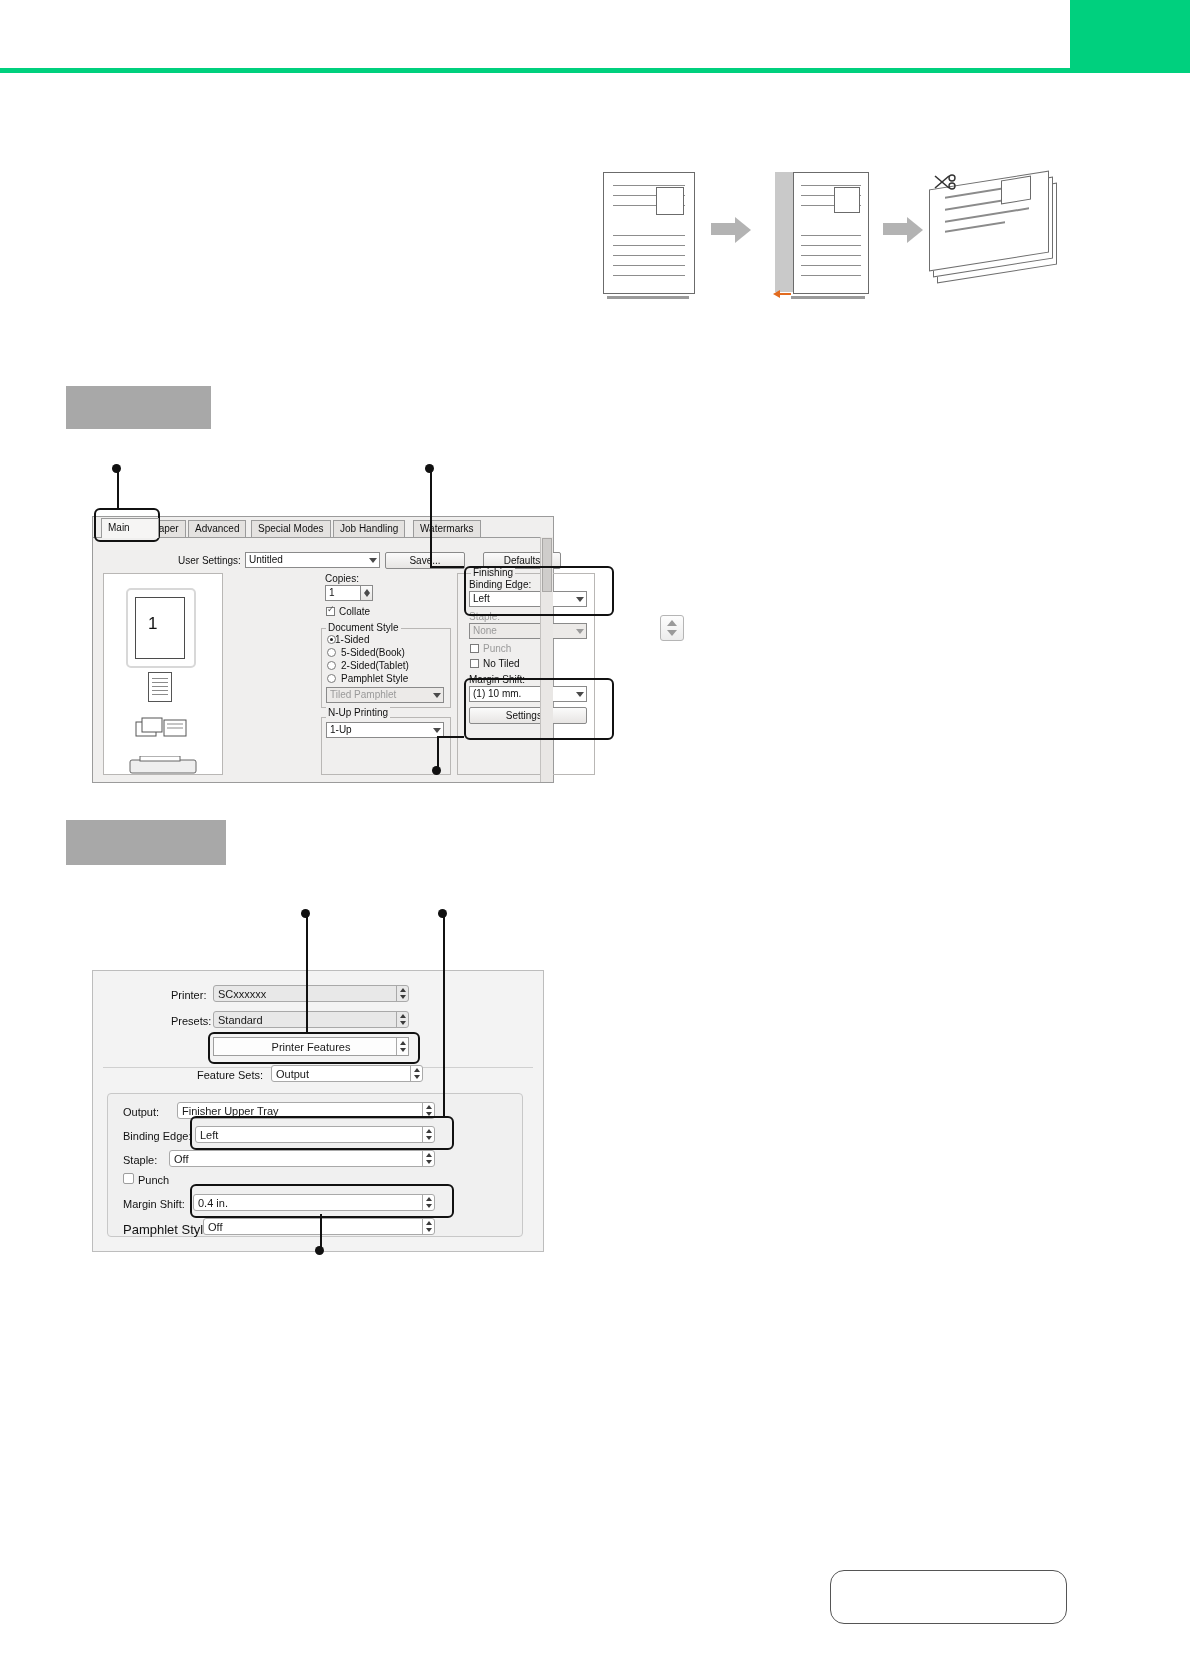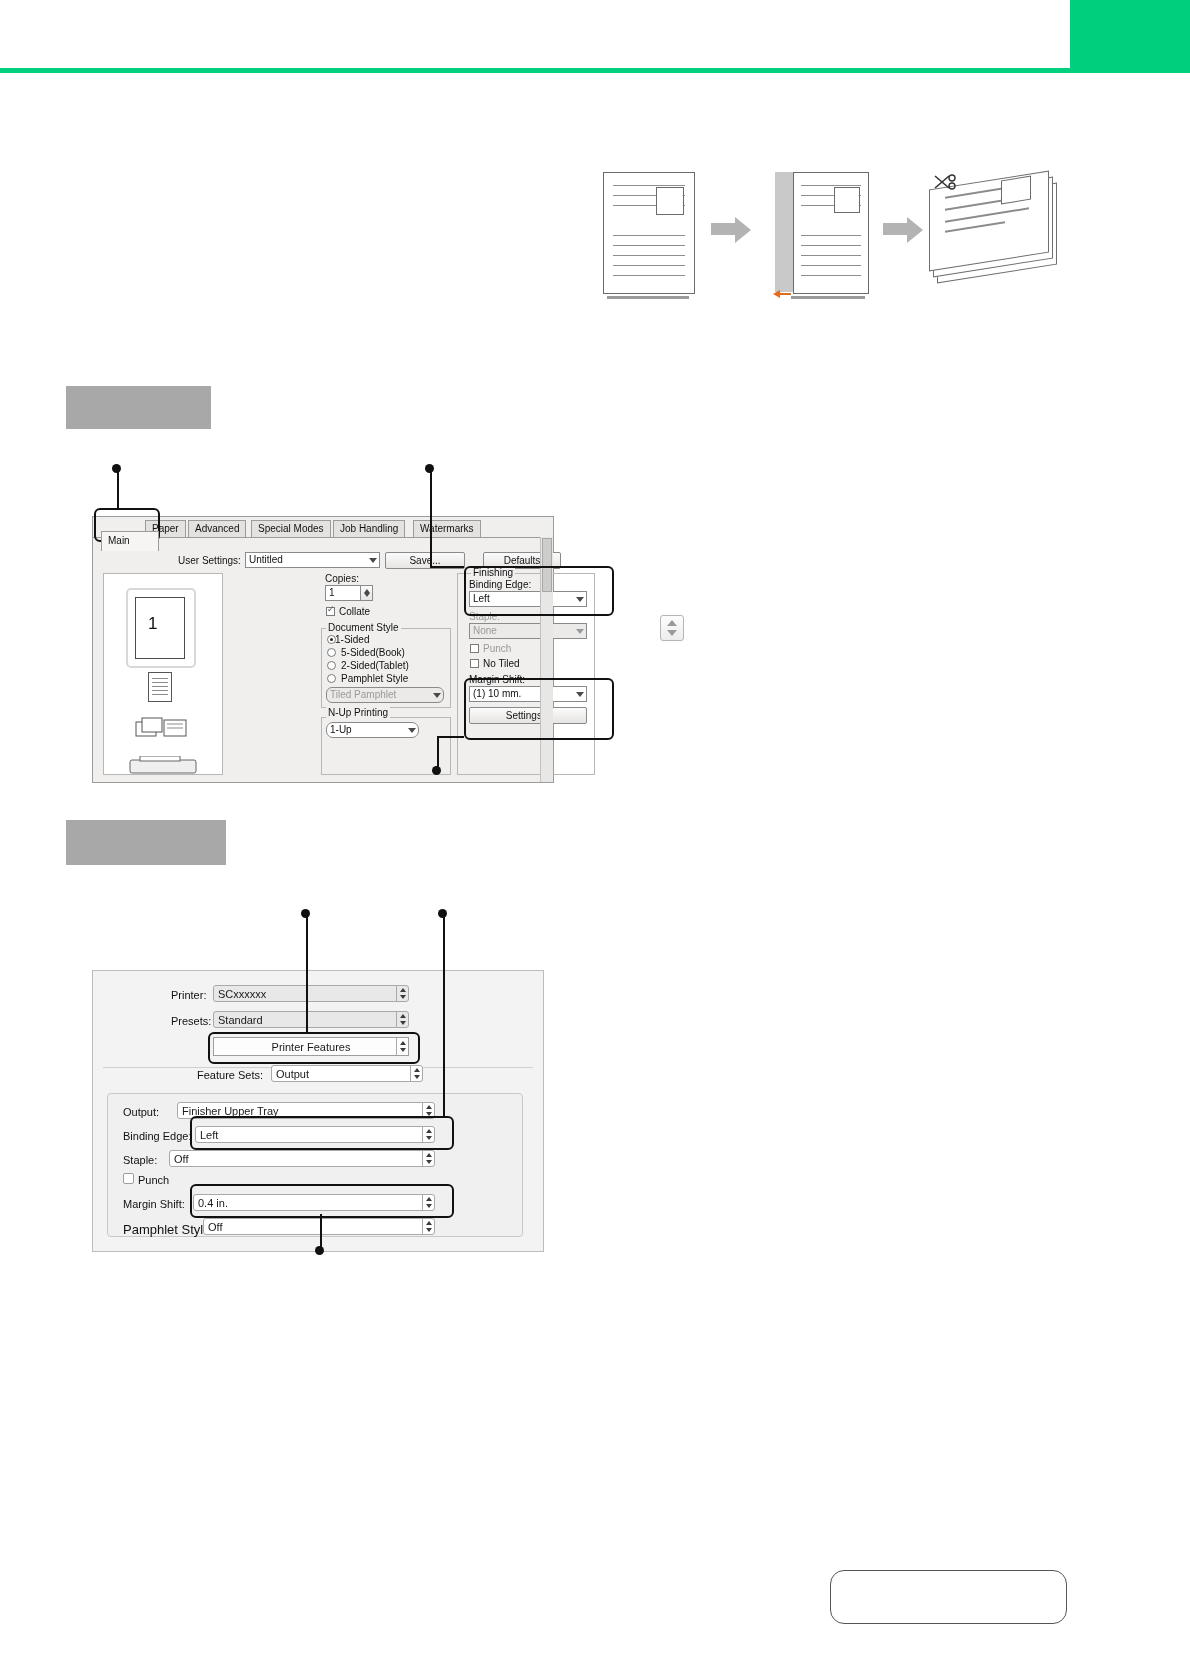--- a/index.html
+++ b/index.html
@@ -146,21 +146,21 @@
     line-height: 16px;
     padding: 0 6px;
     background: #e4e2e0;
     border: 1px solid #9b9b9b;
     border-bottom: none;
     font-size: 10px;
     white-space: nowrap;
   }
   .win-tab.active {
     background: #f6f5f4;
-    top: 14px;
+    top: 1px;
     height: 19px;
     line-height: 18px;
     z-index: 3;
   }
   .usersettings-row {
     position: absolute;
     left: 0;
     top: 26px;
     width: 100%;
     height: 22px;
@@ -607,28 +607,28 @@
   <div class="lbl" style="left:233px; top:105px; background:#f0efee; padding:0 2px;">Document Style</div>
 
   <div class="radio on" style="left:234px; top:118px;"></div>
   <div class="lbl" style="left:242px; top:117px;">1-Sided</div>
   <div class="radio" style="left:234px; top:131px;"></div>
   <div class="lbl" style="left:248px; top:130px;">5-Sided(Book)</div>
   <div class="radio" style="left:234px; top:144px;"></div>
   <div class="lbl" style="left:248px; top:143px;">2-Sided(Tablet)</div>
   <div class="radio" style="left:234px; top:157px;"></div>
   <div class="lbl" style="left:248px; top:156px;">Pamphlet Style</div>
-  <div class="field disabled" style="left:233px; top:170px; width:118px;border-radius:6px;">
+  <div class="field disabled" style="left:233px; top:170px; width:118px;">
     <span>Tiled Pamphlet</span>
     <span class="combo-arrow"></span>
   </div>
 
   <div class="groupbox" style="left:228px; top:200px; width:128px; height:56px;"></div>
   <div class="lbl" style="left:233px; top:190px; background:#f0efee; padding:0 2px;">N-Up Printing</div>
-  <div class="field" style="left:233px; top:205px; width:93px;border-radius:7px;">
+  <div class="field" style="left:233px; top:205px; width:118px;">
     <span>1-Up</span>
     <span class="combo-arrow"></span>
   </div>
 
   <div class="groupbox" style="left:364px; top:56px; width:136px; height:200px;"></div>
   <div class="lbl" style="left:378px; top:50px; background:#f0efee; padding:0 2px;">Finishing</div>
 
   <div class="lbl" style="left:376px; top:62px;">Binding Edge:</div>
   <div class="field" style="left:376px; top:74px; width:118px;">
     <span>Left</span>

